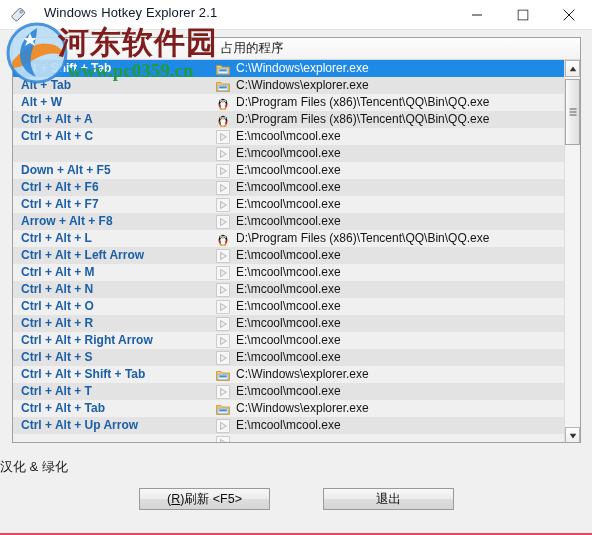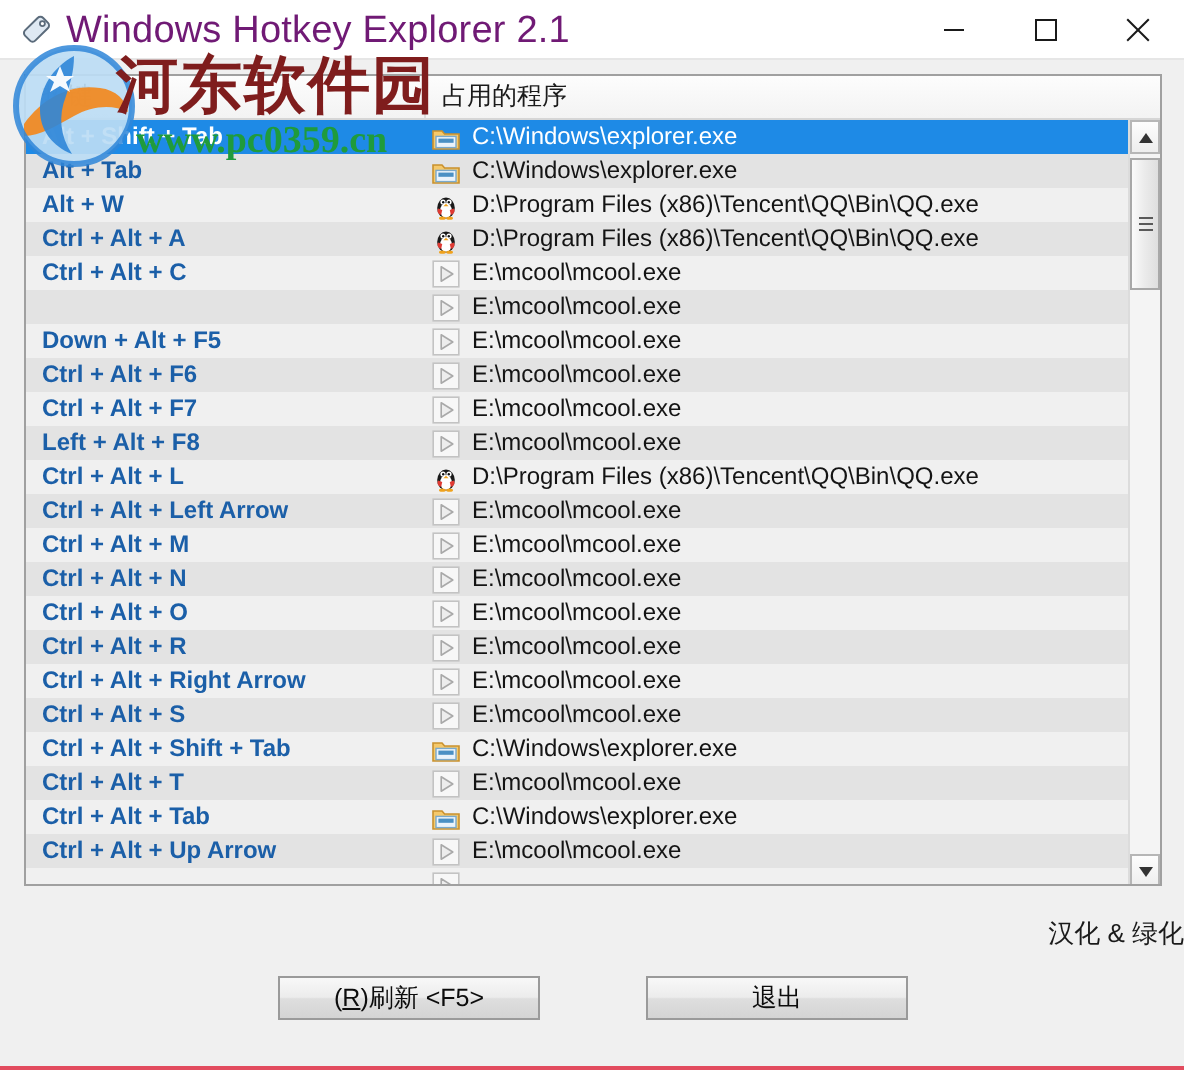--- a/index.html
+++ b/index.html
@@ -32,23 +32,23 @@
     background: #ffffff;
     border-bottom: 1px solid #e6e6e6;
   }
   #title-bar-icon {
     position: absolute;
     left: 10px; top: 6px;
     width: 17px; height: 17px;
   }
   #title-bar-text {
     position: absolute;
-    left: 33px; top: 5px;
-    font-size: 19px;
-    color: #701a75;
+    left: 44px; top: 5px;
+    font-size: 13px;
+    color: #0f172a;
     white-space: nowrap;
     letter-spacing: 0.1px;
   }
   .win-btn {
     position: absolute;
     top: 0;
     width: 46px; height: 29px;
   }
   .win-btn svg { position: absolute; left: 50%; top: 50%; transform: translate(-50%, -50%); }
   #btn-minimize { right: 92px; }
@@ -170,21 +170,21 @@
     height: 1px;
     background: #5a5a5a;
     margin-bottom: 2px;
   }
 
   
   #footer-note {
     position: absolute;
     left: 0; top: 458px;
     width: 592px;
-    text-align: right;
+    text-align: left;
     font-size: 13px;
     color: #1a1a1a;
   }
   .btn {
     position: absolute;
     top: 488px;
     height: 22px;
     line-height: 21px;
     text-align: center;
     font-size: 12.5px;
@@ -355,21 +355,21 @@
         </div>
         <div class="row even">
           <div class="cell-hotkey">Ctrl + Alt + F7</div>
           <span class="cell-icon"><svg width="14" height="14" viewBox="0 0 14 14">
               <rect x="0.6" y="0.6" width="12.8" height="12.8" fill="#f7f7f7" stroke="#c3c3c3" stroke-width="0.8"></rect>
               <polygon points="4.6,3.4 10.4,7 4.6,10.6" fill="#ededed" stroke="#a9a9a9" stroke-width="0.8" stroke-linejoin="round"></polygon>
             </svg></span>
           <div class="cell-program">E:\mcool\mcool.exe</div>
         </div>
         <div class="row odd">
-          <div class="cell-hotkey">Left + Alt + F8</div>
+          <div class="cell-hotkey">Arrow + Alt + F8</div>
           <span class="cell-icon"><svg width="14" height="14" viewBox="0 0 14 14">
               <rect x="0.6" y="0.6" width="12.8" height="12.8" fill="#f7f7f7" stroke="#c3c3c3" stroke-width="0.8"></rect>
               <polygon points="4.6,3.4 10.4,7 4.6,10.6" fill="#ededed" stroke="#a9a9a9" stroke-width="0.8" stroke-linejoin="round"></polygon>
             </svg></span>
           <div class="cell-program">E:\mcool\mcool.exe</div>
         </div>
         <div class="row even">
           <div class="cell-hotkey">Ctrl + Alt + L</div>
           <span class="cell-icon"><svg width="14" height="14" viewBox="0 0 14 14">
               <ellipse cx="7" cy="8" rx="4.4" ry="5.2" fill="#1a1a1a"></ellipse>

